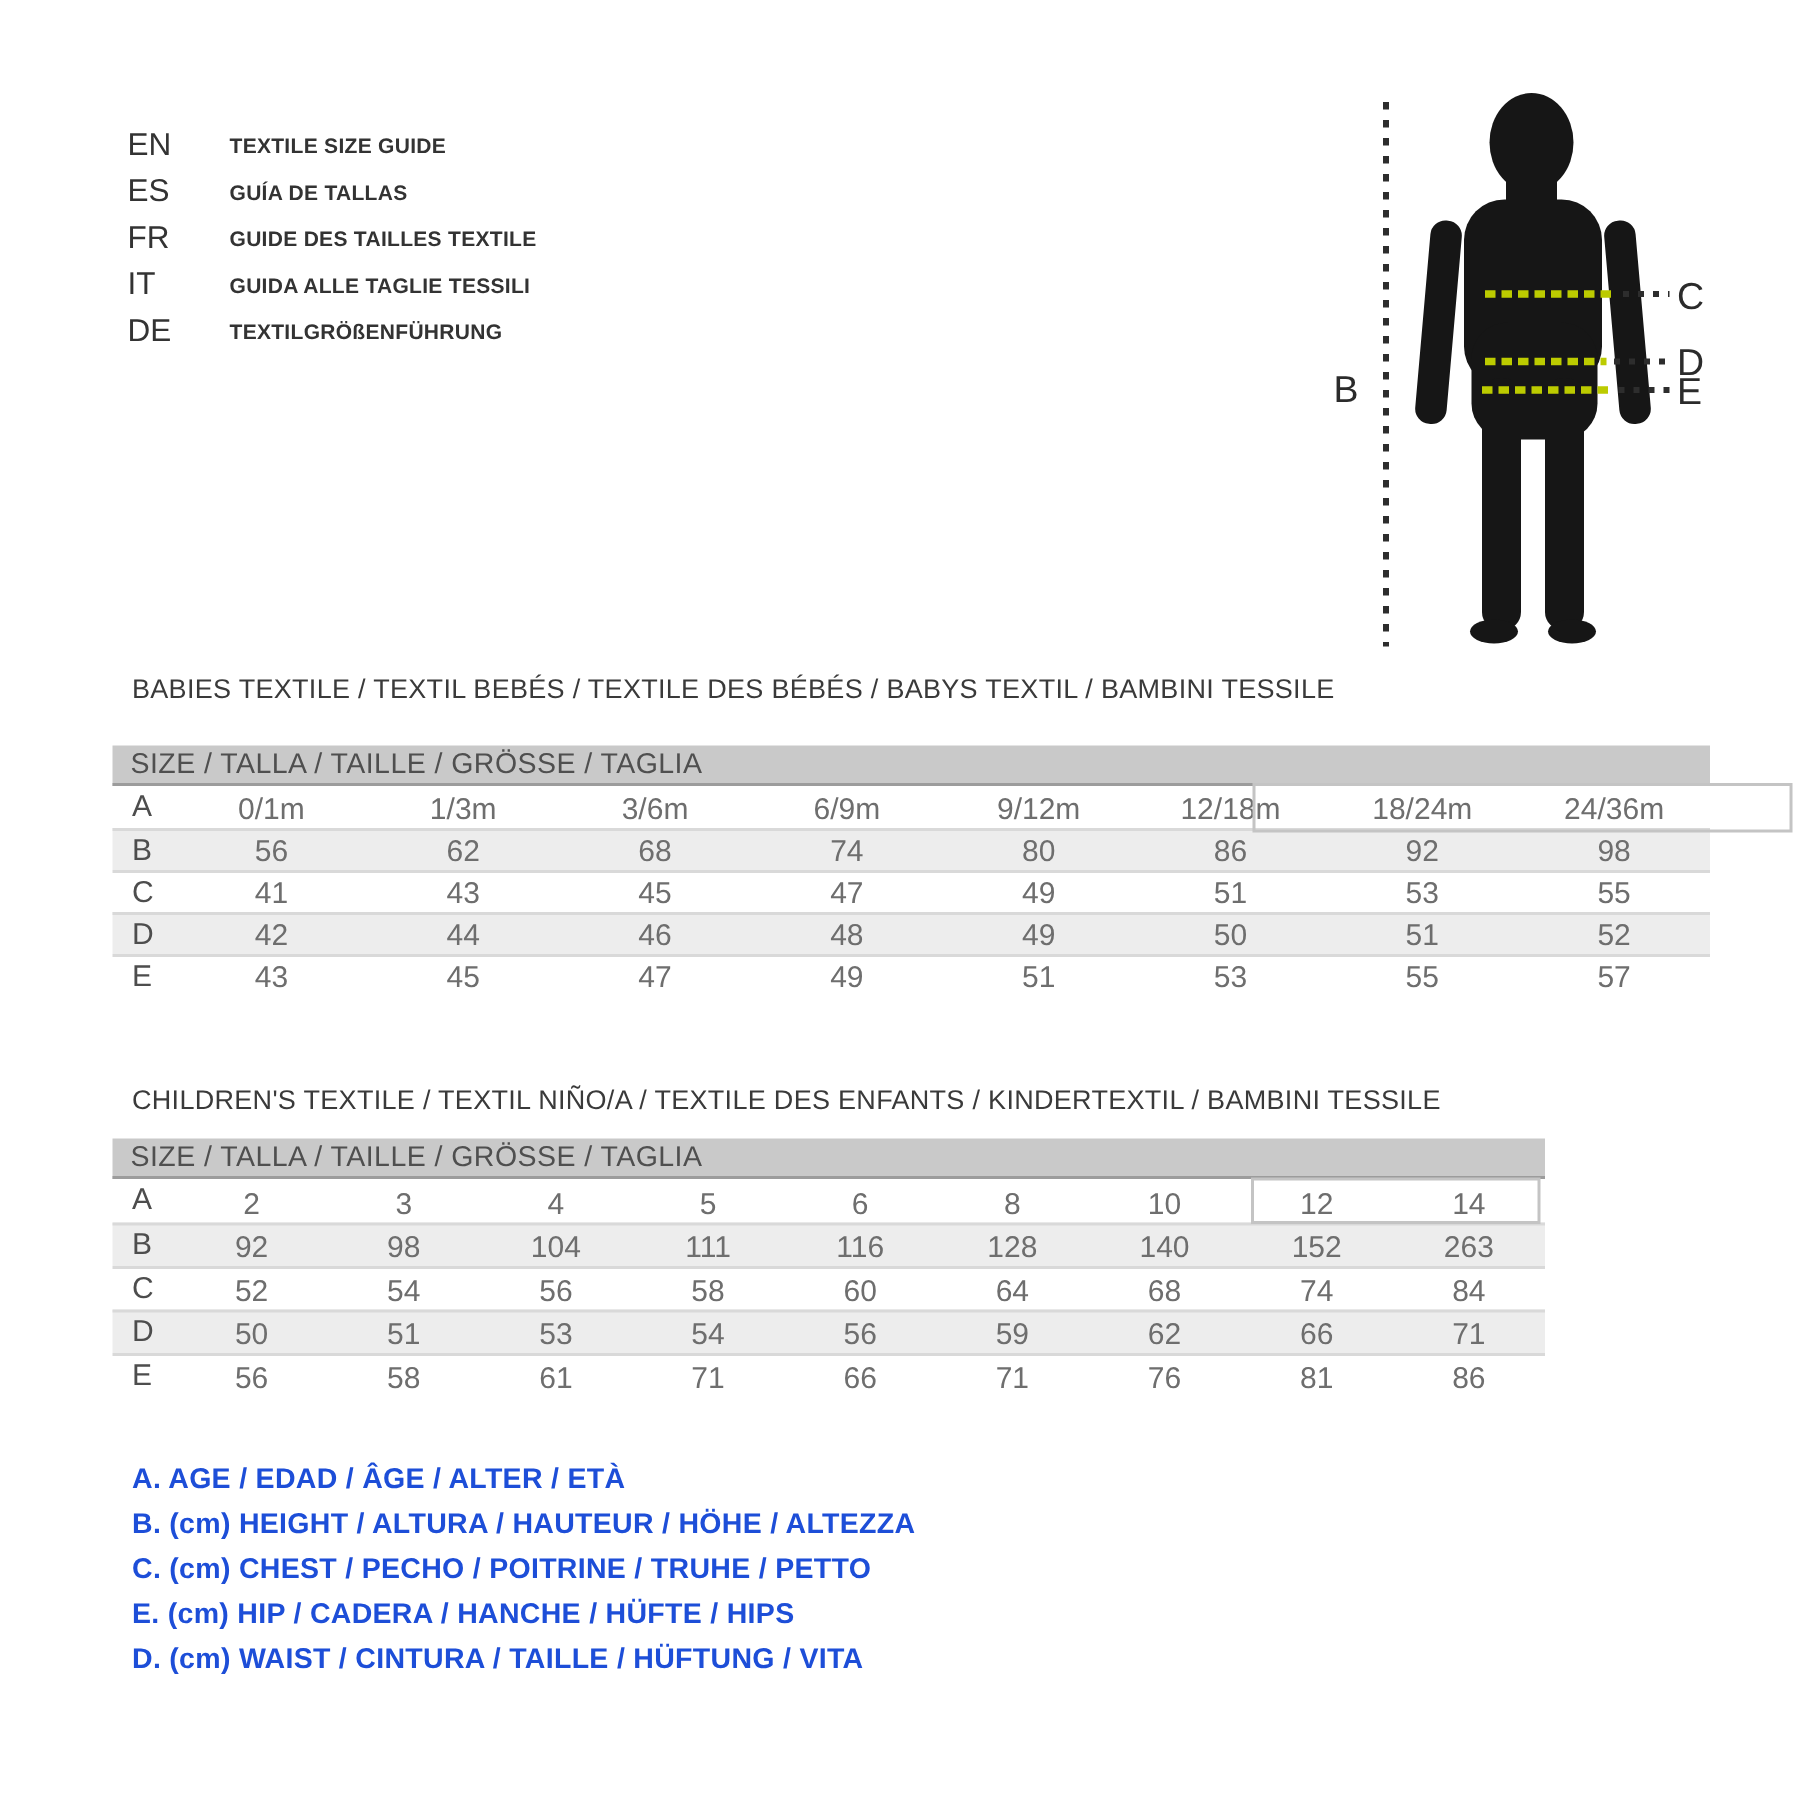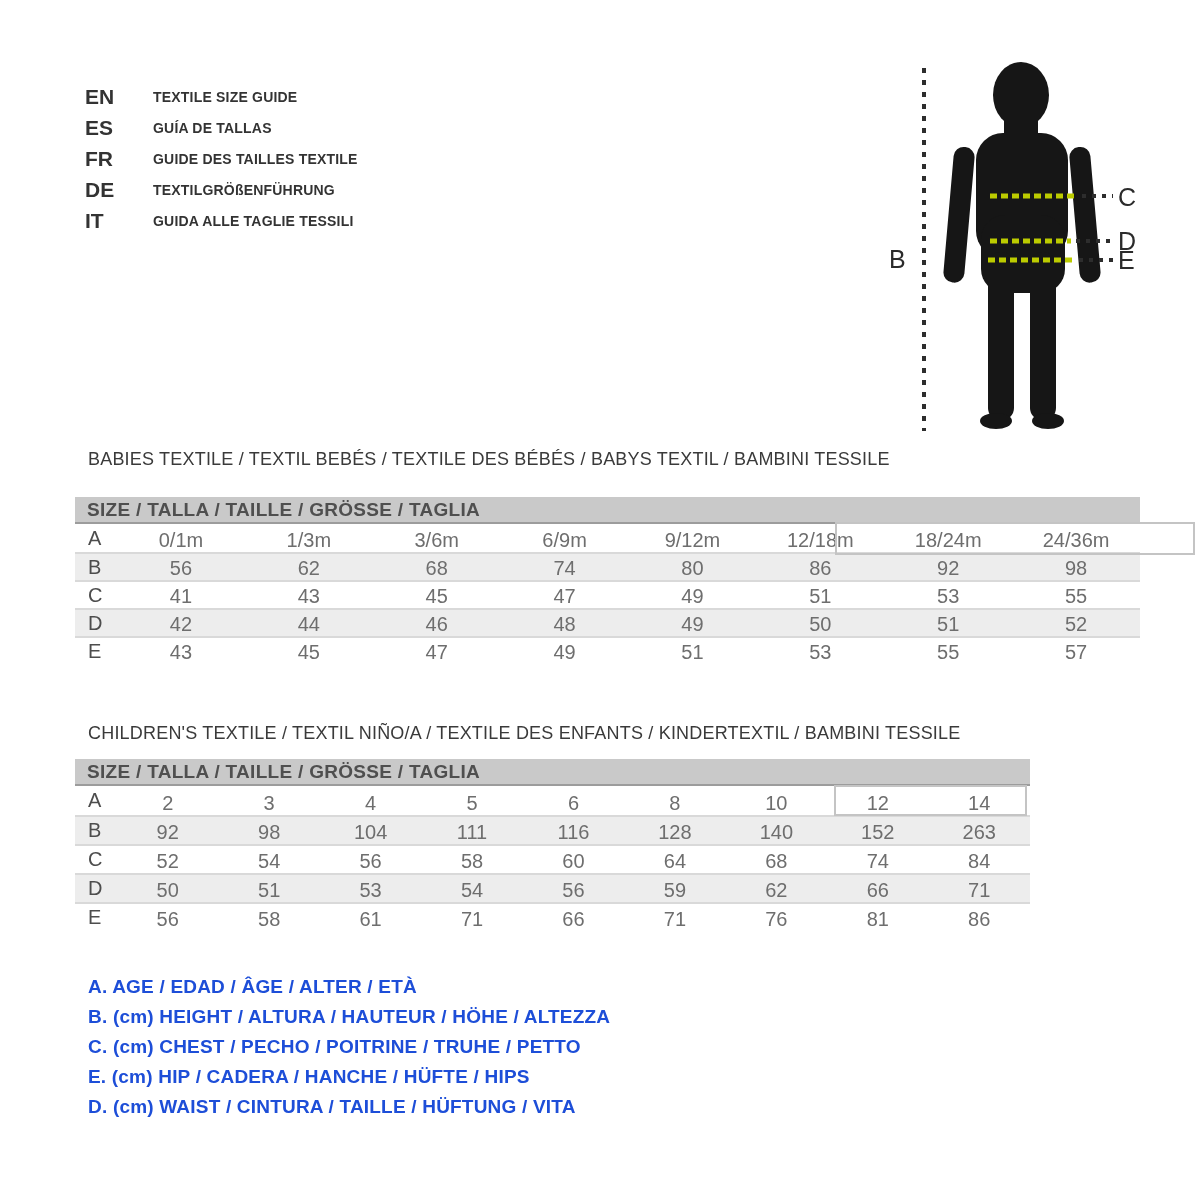--- a/index.html
+++ b/index.html
@@ -2,38 +2,38 @@
 <html><head>
 <meta charset="utf-8">
 <style>
   * { box-sizing: border-box; margin: 0; padding: 0; }
   html, body { width: 1200px; height: 1200px; background: #ffffff; }
   body { position: relative; font-family: "Liberation Sans", "DejaVu Sans", sans-serif; overflow: hidden; }
 
   
   .lang-block { position: absolute; left: 85px; top: 81px; }
   .lang-row { display: flex; height: 31px; align-items: center; }
-  .lang-code { width: 68px; font-size: 21px; font-weight: 700; color: #333333; }
+  .lang-code { width: 68px; font-size: 21px; font-weight: 400; color: #333333; }
   .lang-label { font-size: 14px; font-weight: 700; color: #333333; letter-spacing: 0.2px; white-space: nowrap; }
 
   
   .figure-svg { position: absolute; left: 860px; top: 50px; }
 
   
   .section-heading { position: absolute; left: 88px; font-size: 18px; font-weight: 400;
                      color: #3a3a3a; letter-spacing: 0.2px; white-space: nowrap; }
   #babies-heading { top: 449px; }
   #children-heading { top: 723px; }
 
   
   .size-table { position: absolute; left: 75px; }
   #babies-table { top: 497px; width: 1065px; }
   #children-table { top: 759px; width: 955px; }
   .t-header { height: 27px; background: #c9c9c9; border-bottom: 2px solid #9c9c9c;
-              font-size: 19px; font-weight: 700; color: #4f4f4f; padding-left: 12px;
+              font-size: 19px; font-weight: 400; color: #4f4f4f; padding-left: 12px;
               display: flex; align-items: center; letter-spacing: 0.3px; }
   .t-row { display: flex; align-items: center; height: 28px; }
   #children-table .t-row { height: 29px; }
   .t-rows > div + div { border-top: 2px solid #d9d9d9; }
   .t-rows > div:nth-of-type(even) { background: #ededed; }
   .t-label { width: 42px; padding-left: 13px; font-size: 20px; color: #4d4d4d; }
   .t-cells { flex: 1; display: flex; align-items: flex-end; height: 100%; }
   .t-cell { flex: 1; text-align: center; font-size: 20px; color: #6e6e6e; }
 
   
@@ -60,27 +60,27 @@
       <span class="lang-code">ES</span>
       <span class="lang-label">GUÍA DE TALLAS</span>
     </div>
 
     <div class="lang-row">
       <span class="lang-code">FR</span>
       <span class="lang-label">GUIDE DES TAILLES TEXTILE</span>
     </div>
 
     <div class="lang-row">
+      <span class="lang-code">IT</span>
+      <span class="lang-label">GUIDA ALLE TAGLIE TESSILI</span>
+    </div>
+
+    <div class="lang-row">
       <span class="lang-code">DE</span>
       <span class="lang-label">TEXTILGRÖßENFÜHRUNG</span>
-    </div>
-
-    <div class="lang-row">
-      <span class="lang-code">IT</span>
-      <span class="lang-label">GUIDA ALLE TAGLIE TESSILI</span>
     </div>
   </div>
 
 <svg class="figure-svg" width="300" height="400" viewBox="860 50 300 400" xmlns="http://www.w3.org/2000/svg">
 
   <line x1="924" y1="68" x2="924" y2="431" stroke-width="4" stroke-dasharray="5 7" stroke="#2d2d2d"></line>
 
   <g fill="#161616">
     <ellipse cx="1021" cy="95" rx="28" ry="33"></ellipse>
     <rect x="1004" y="118" width="34" height="24"></rect>

